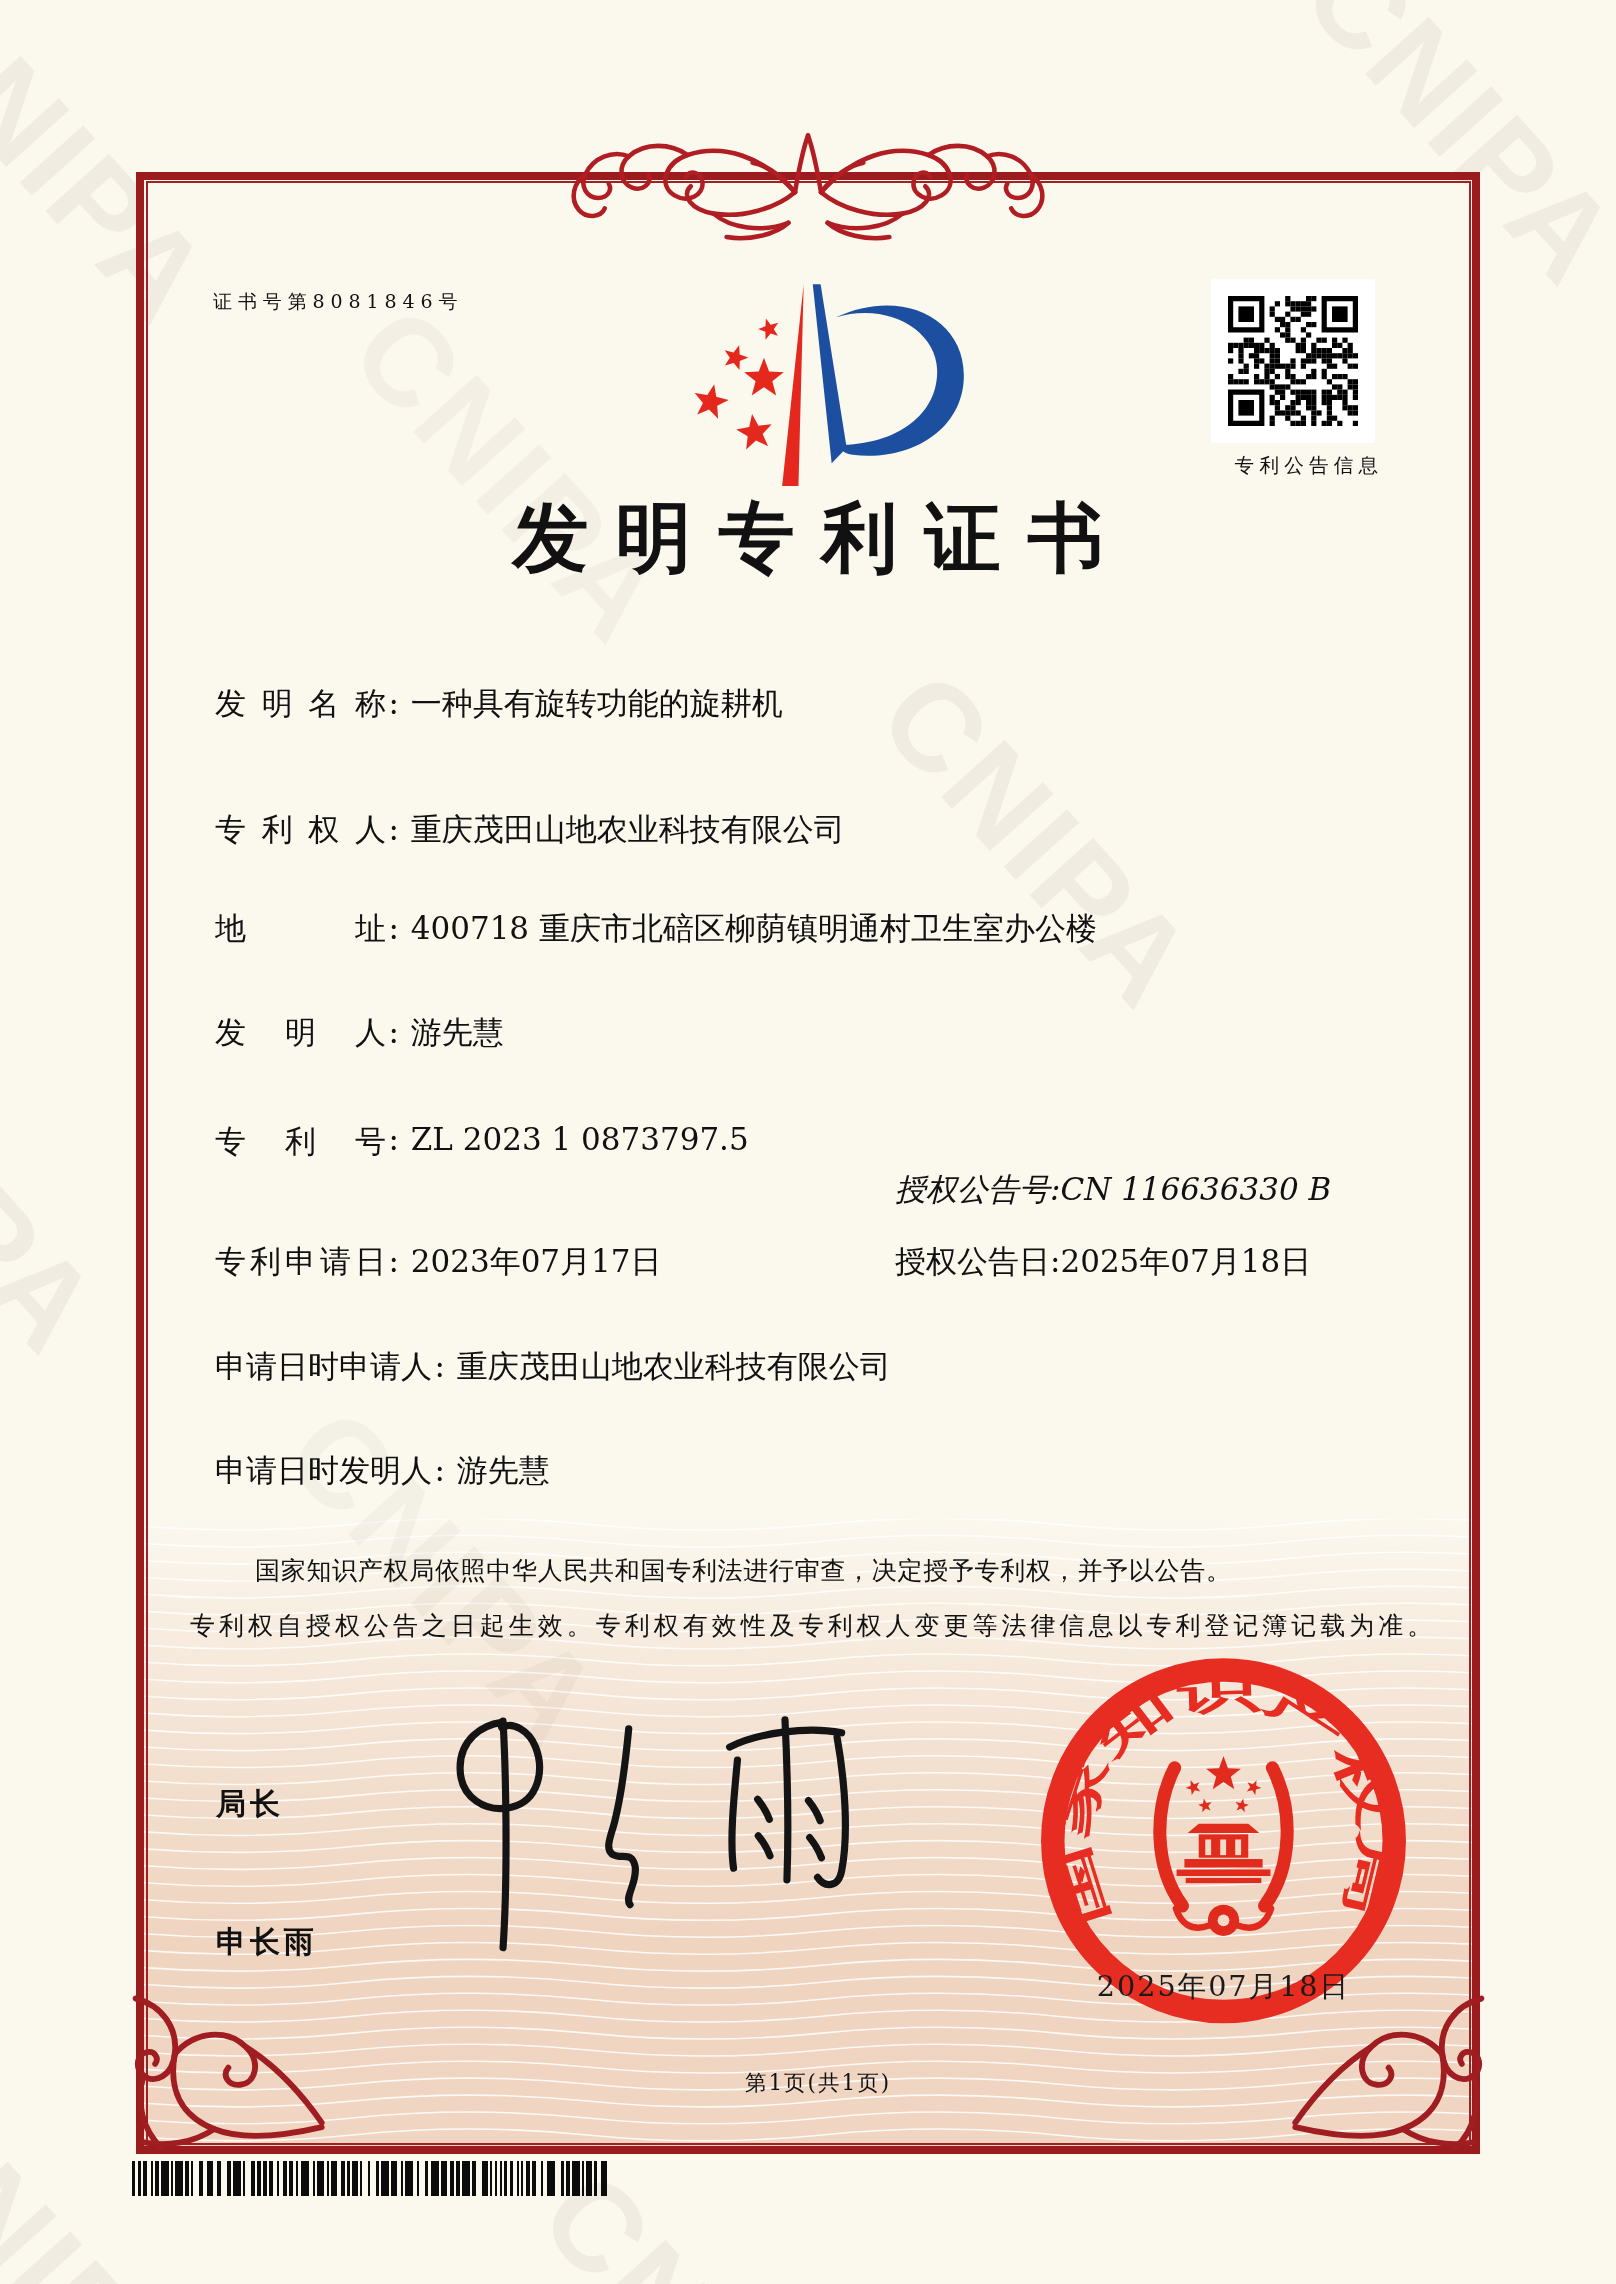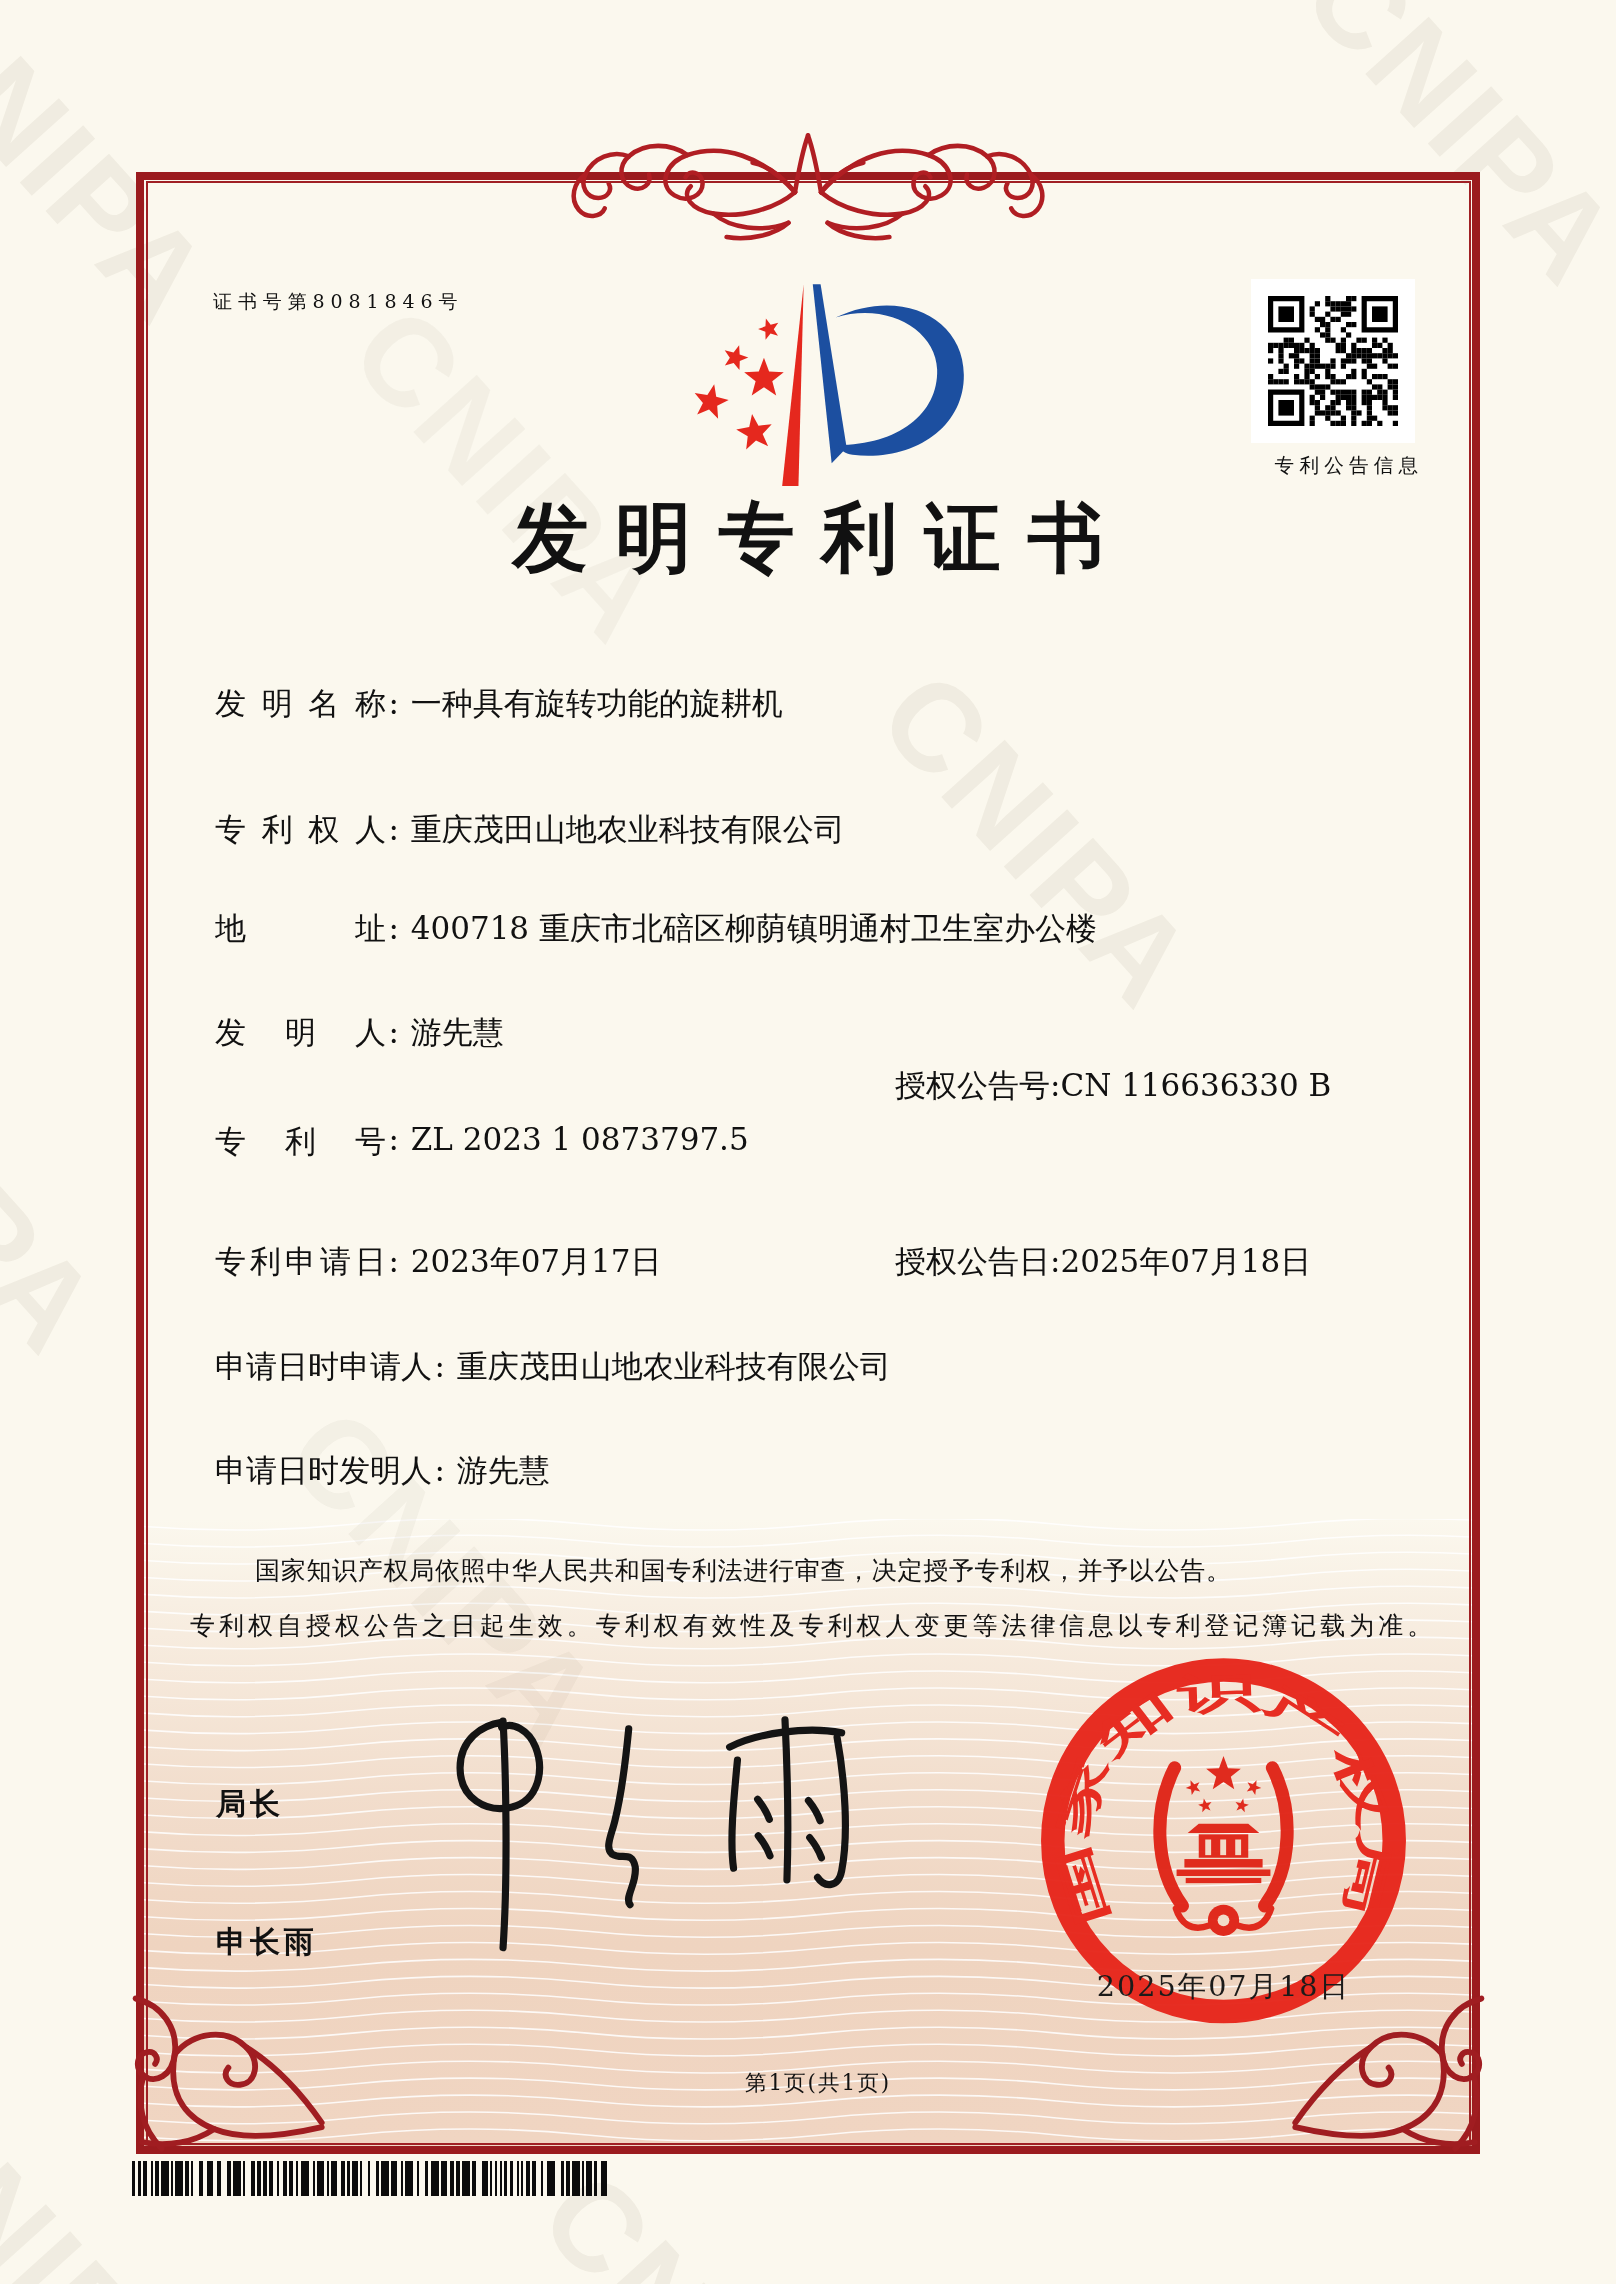--- a/index.html
+++ b/index.html
@@ -28,21 +28,21 @@
       rgba(240,216,198,0) 0px,
       rgba(240,216,198,0.30) 91px,
       rgba(238,210,190,0.70) 274px,
       rgba(238,209,188,0.92) 424px,
       #f0d5c2 100%);
   }
   .wave-panel svg{display:block;width:100%;height:100%;}
   
   .cert-no{position:absolute;z-index:3;left:213px;top:289px;font-size:19px;letter-spacing:5.9px;}
   .logo{position:absolute;z-index:3;left:678px;top:277px;}
-  .qr-wrap{position:absolute;z-index:3;left:1211px;top:279px;width:196px;text-align:center;margin-left:40px;}
+  .qr-wrap{position:absolute;z-index:3;left:1211px;top:279px;width:196px;text-align:center;}
   .qr-box{width:164px;height:164px;background:#ffffff;display:flex;align-items:center;justify-content:center;}
   .qr-label{margin-top:9px;font-size:19.6px;letter-spacing:5.2px;white-space:nowrap;}
   .title{
     position:absolute;z-index:3;left:0;right:0;top:488px;text-align:center;
     font-size:76px;font-weight:bold;letter-spacing:27px;text-indent:27px;white-space:nowrap;
   }
   
   .row{position:absolute;z-index:3;left:215px;font-size:31px;white-space:nowrap;}
   .row .jlabel{display:inline-block;width:171px;text-align:justify;text-align-last:justify;vertical-align:top;}
   .row .nlabel{display:inline-block;vertical-align:top;text-align:center;}
@@ -420,21 +420,21 @@
 </div>
 <div class="row" style="top:908px;">
   <span class="jlabel">地址</span><span class="colon">:</span><span>400718 重庆市北碚区柳荫镇明通村卫生室办公楼</span>
 </div>
 <div class="row" style="top:1012px;">
   <span class="jlabel">发明人</span><span class="colon">:</span><span>游先慧</span>
 </div>
 <div class="row" style="top:1121px;">
   <span class="jlabel">专利号</span><span class="colon">:</span><span>ZL 2023 1 0873797.5</span>
 </div>
-<div class="row-r" style="top:1065px;">
+<div class="row-r" style="top:1169px;font-style:italic;">
   <span class="nlabel">授权公告号</span><span class="colon">:</span><span>CN 116636330 B</span>
 </div>
 <div class="row" style="top:1241px;">
   <span class="jlabel">专利申请日</span><span class="colon">:</span><span>2023年07月17日</span>
 </div>
 <div class="row-r" style="top:1241px;">
   <span class="nlabel">授权公告日</span><span class="colon">:</span><span>2025年07月18日</span>
 </div>
 <div class="row" style="top:1346px;">
   <span class="nlabel">申请日时申请人</span><span class="colon">:</span><span>重庆茂田山地农业科技有限公司</span>

